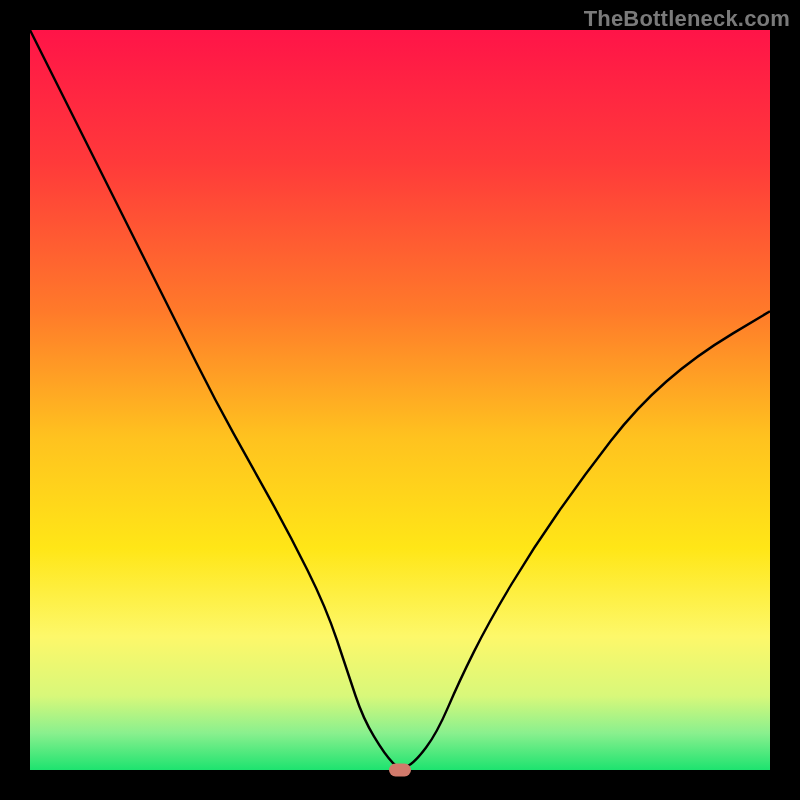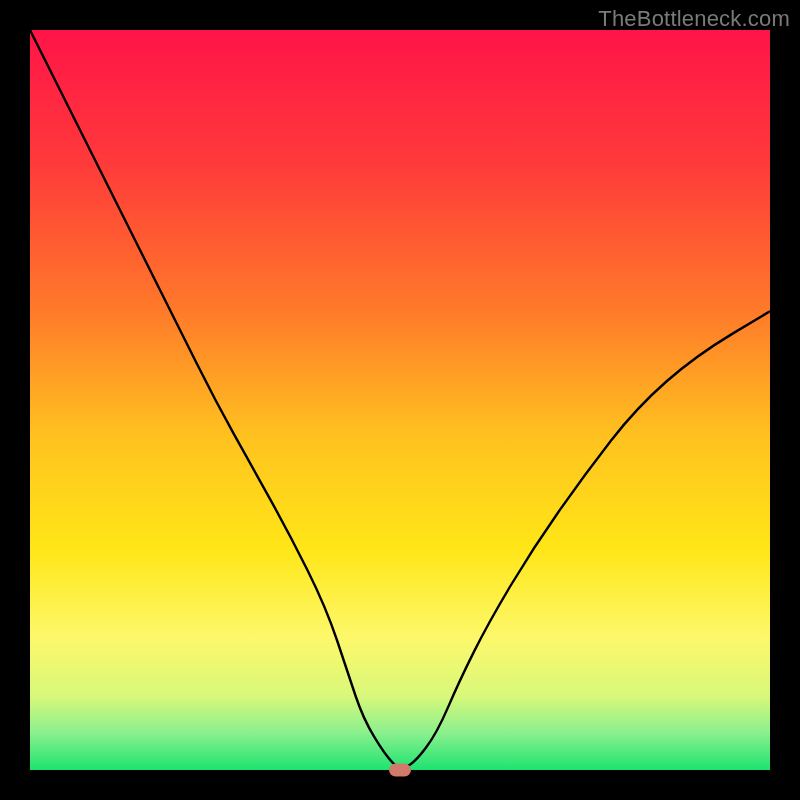--- a/index.html
+++ b/index.html
@@ -24,21 +24,21 @@
     width: 740px;
     height: 740px;
     
   }
   .watermark {
     position: absolute;
     top: 6px;
     right: 10px;
     color: #7a7a7a;
     font-size: 22px;
-    font-weight: 400;
+    font-weight: 700;
     letter-spacing: 0.2px;
     user-select: none;
   }
   svg.curve {
     position: absolute;
     left: 0;
     top: 0;
     width: 100%;
     height: 100%;
     overflow: visible;

